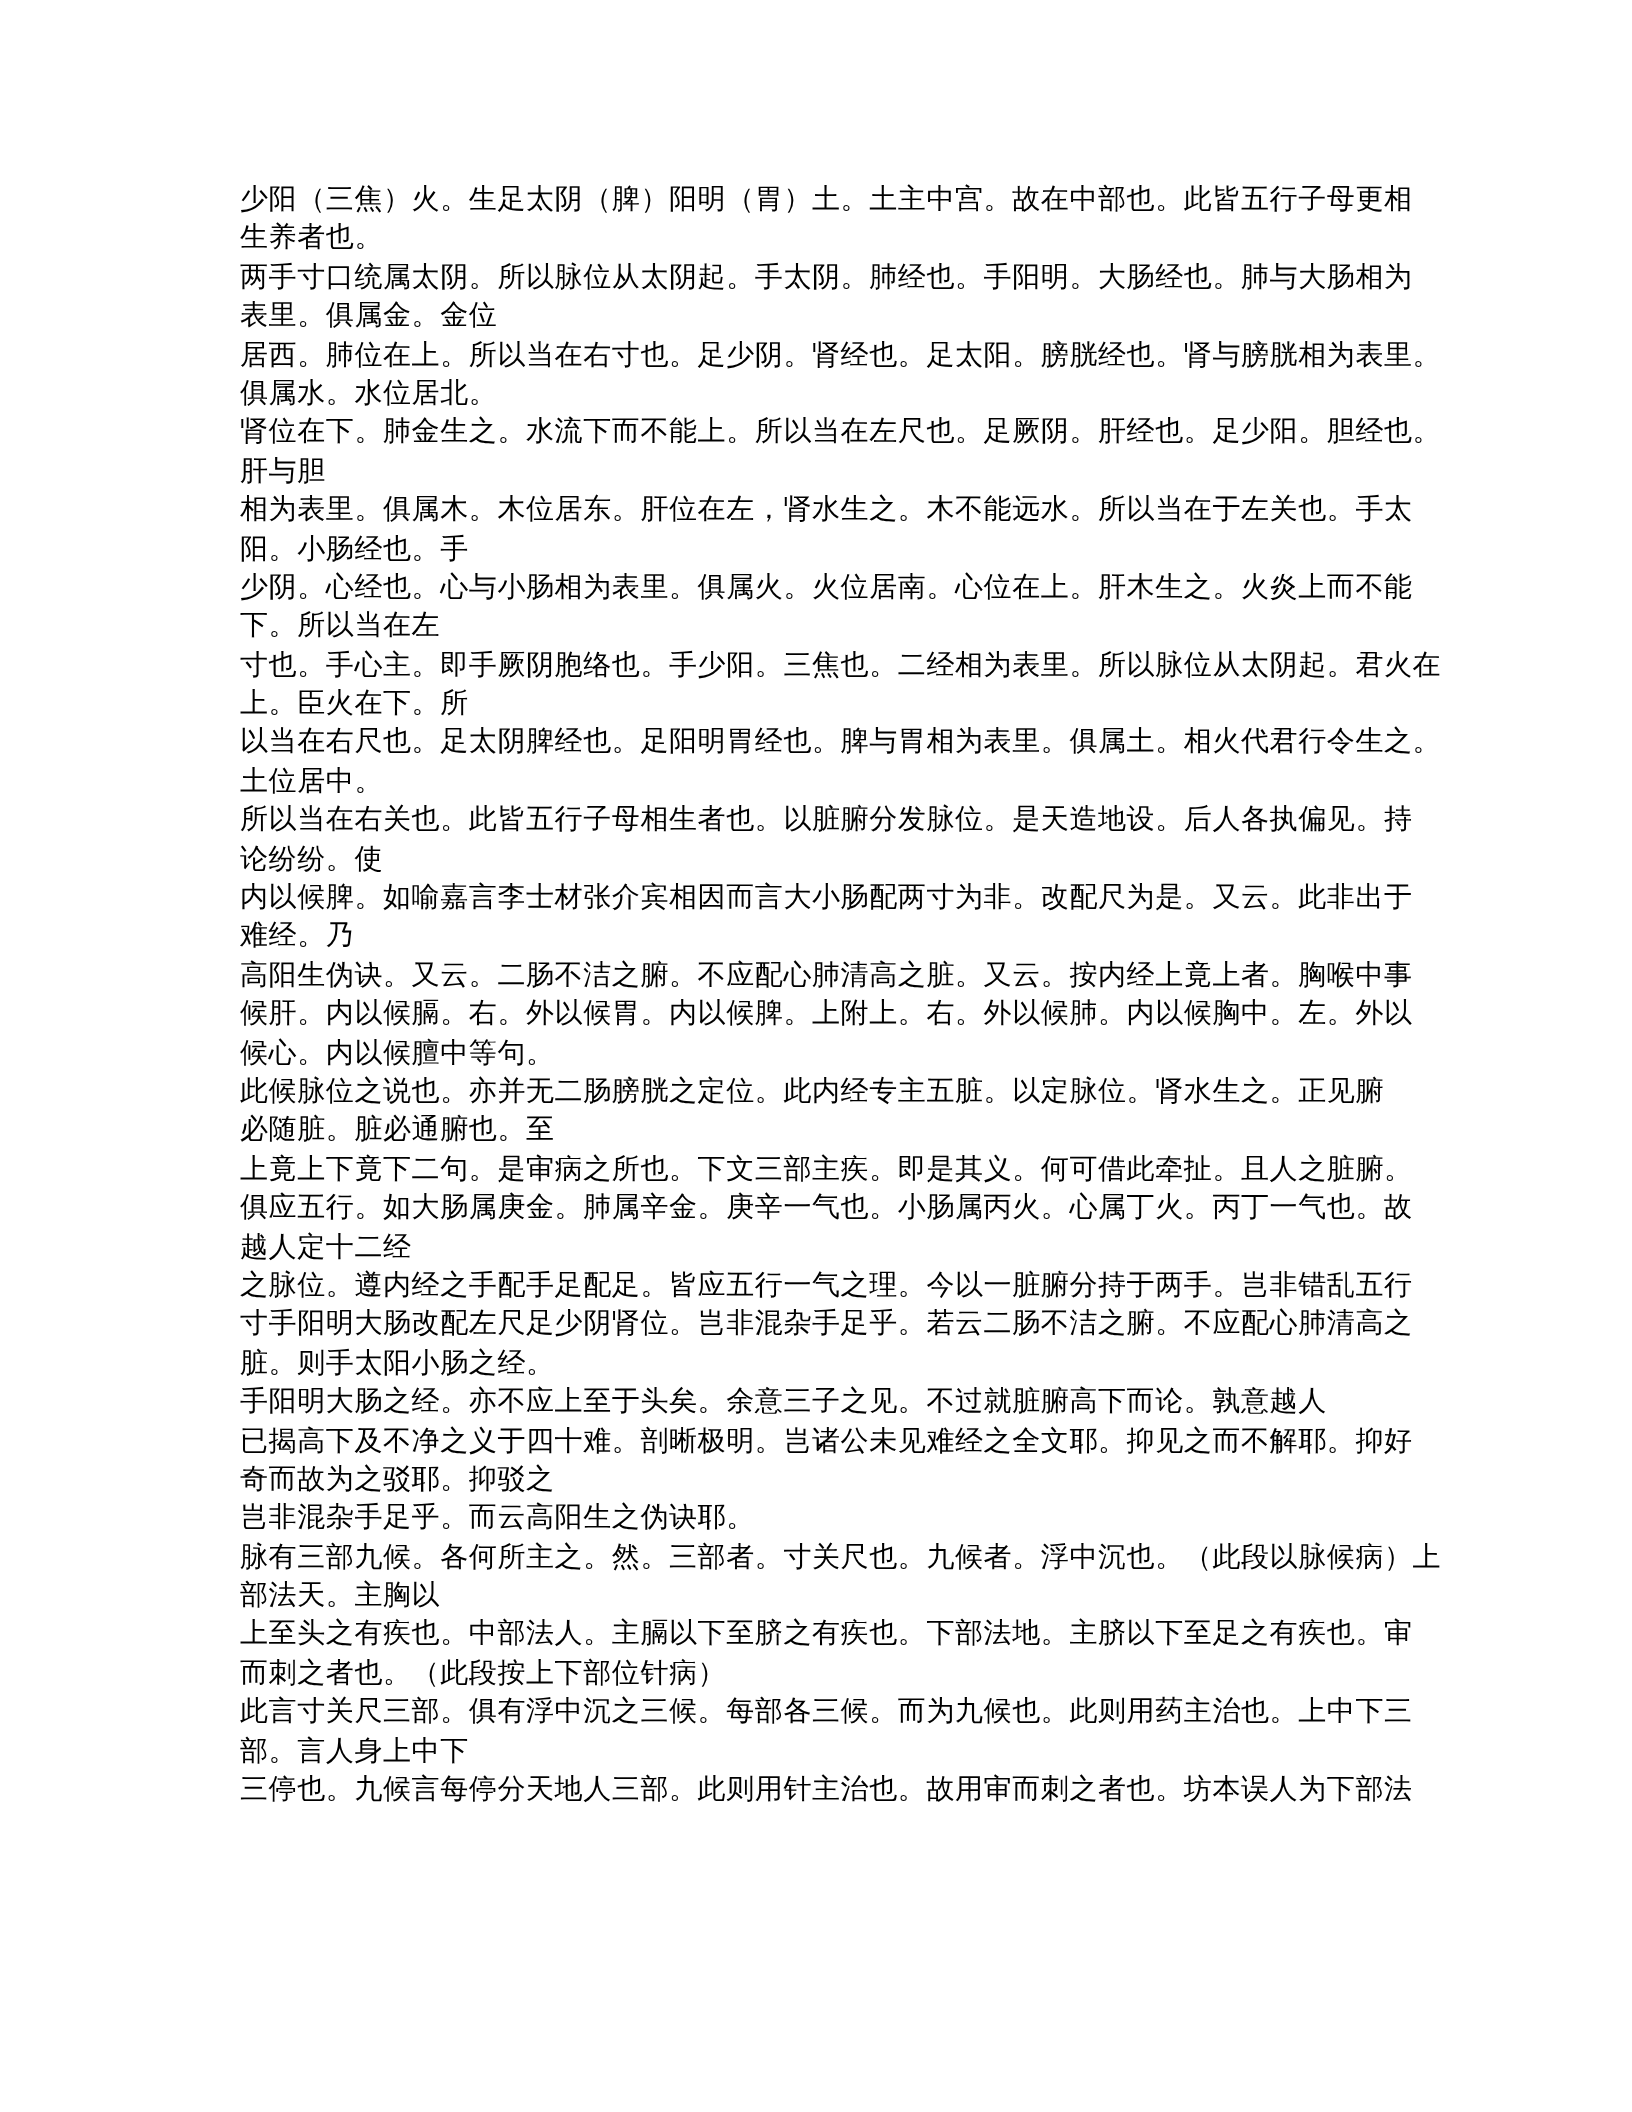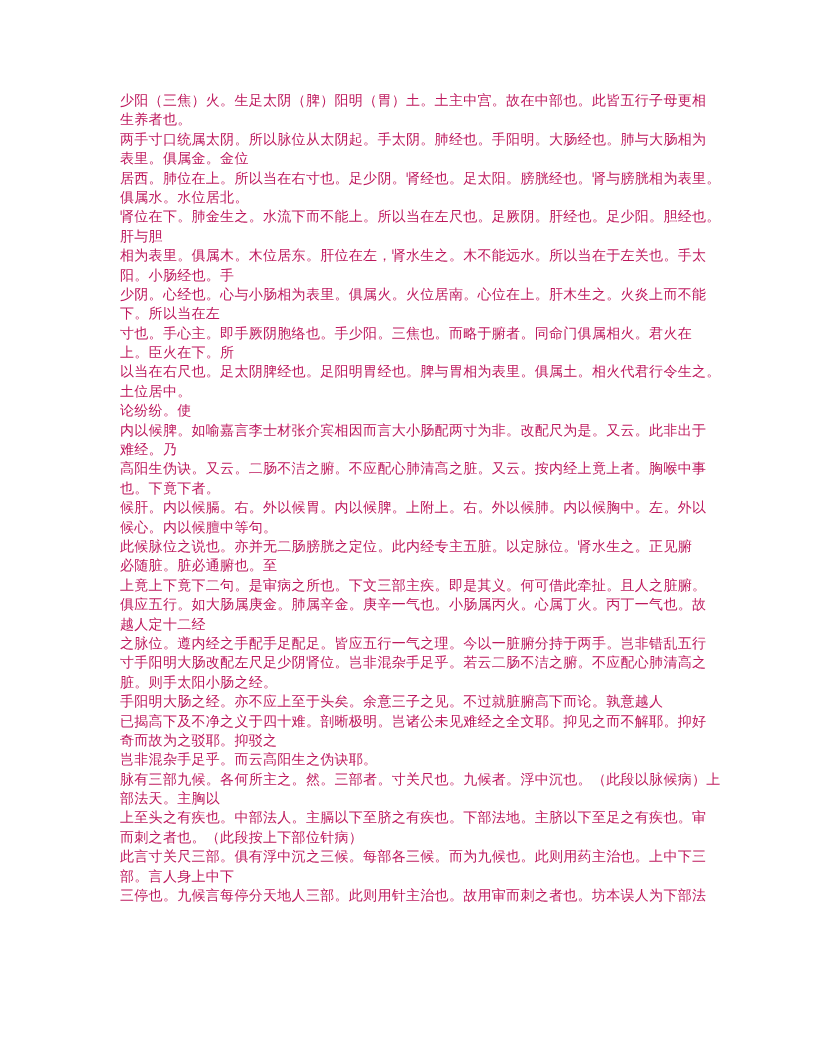--- a/index.html
+++ b/index.html
@@ -5,50 +5,50 @@
   html, body { margin: 0; padding: 0; background: #ffffff; }
   body { width: 816px; height: 1056px; position: relative; overflow: hidden; }
   .page {
     position: absolute;
     left: 120px;
     top: 91px;
     width: 580px;
     font-family: "DejaVu Serif", "Liberation Serif", serif;
     font-size: 14px;
     line-height: 19.4px;
-    color: #be185d;
+    color: #000000;
     letter-spacing: 0.3px;
   }
   .line { display: block; white-space: nowrap; height: 19.4px; }
 </style>
 </head>
 <body>
 
 <div class="page">
   <span class="line">少阳（三焦）火。生足太阴（脾）阳明（胃）土。土主中宫。故在中部也。此皆五行子母更相</span>
   <span class="line">生养者也。</span>
   <span class="line">两手寸口统属太阴。所以脉位从太阴起。手太阴。肺经也。手阳明。大肠经也。肺与大肠相为</span>
   <span class="line">表里。俱属金。金位</span>
   <span class="line">居西。肺位在上。所以当在右寸也。足少阴。肾经也。足太阳。膀胱经也。肾与膀胱相为表里。</span>
   <span class="line">俱属水。水位居北。</span>
   <span class="line">肾位在下。肺金生之。水流下而不能上。所以当在左尺也。足厥阴。肝经也。足少阳。胆经也。</span>
   <span class="line">肝与胆</span>
   <span class="line">相为表里。俱属木。木位居东。肝位在左，肾水生之。木不能远水。所以当在于左关也。手太</span>
   <span class="line">阳。小肠经也。手</span>
   <span class="line">少阴。心经也。心与小肠相为表里。俱属火。火位居南。心位在上。肝木生之。火炎上而不能</span>
   <span class="line">下。所以当在左</span>
-  <span class="line">寸也。手心主。即手厥阴胞络也。手少阳。三焦也。而略于腑者。同命门俱属相火。君火在</span>
+  <span class="line">寸也。手心主。即手厥阴胞络也。手少阳。三焦也。二经相为表里。所以脉位从太阴起。君火在</span>
   <span class="line">上。臣火在下。所</span>
   <span class="line">以当在右尺也。足太阴脾经也。足阳明胃经也。脾与胃相为表里。俱属土。相火代君行令生之。</span>
   <span class="line">土位居中。</span>
+  <span class="line">所以当在右关也。此皆五行子母相生者也。以脏腑分发脉位。是天造地设。后人各执偏见。持</span>
   <span class="line">论纷纷。使</span>
   <span class="line">内以候脾。如喻嘉言李士材张介宾相因而言大小肠配两寸为非。改配尺为是。又云。此非出于</span>
   <span class="line">难经。乃</span>
   <span class="line">高阳生伪诀。又云。二肠不洁之腑。不应配心肺清高之脏。又云。按内经上竟上者。胸喉中事</span>
-  <span class="line">也。下竟下者。</span>
   <span class="line">候肝。内以候膈。右。外以候胃。内以候脾。上附上。右。外以候肺。内以候胸中。左。外以</span>
   <span class="line">候心。内以候膻中等句。</span>
   <span class="line">此候脉位之说也。亦并无二肠膀胱之定位。此内经专主五脏。以定脉位。肾水生之。正见腑</span>
   <span class="line">必随脏。脏必通腑也。至</span>
   <span class="line">上竟上下竟下二句。是审病之所也。下文三部主疾。即是其义。何可借此牵扯。且人之脏腑。</span>
   <span class="line">俱应五行。如大肠属庚金。肺属辛金。庚辛一气也。小肠属丙火。心属丁火。丙丁一气也。故</span>
   <span class="line">越人定十二经</span>
   <span class="line">之脉位。遵内经之手配手足配足。皆应五行一气之理。今以一脏腑分持于两手。岂非错乱五行</span>
   <span class="line">寸手阳明大肠改配左尺足少阴肾位。岂非混杂手足乎。若云二肠不洁之腑。不应配心肺清高之</span>
   <span class="line">脏。则手太阳小肠之经。</span>

